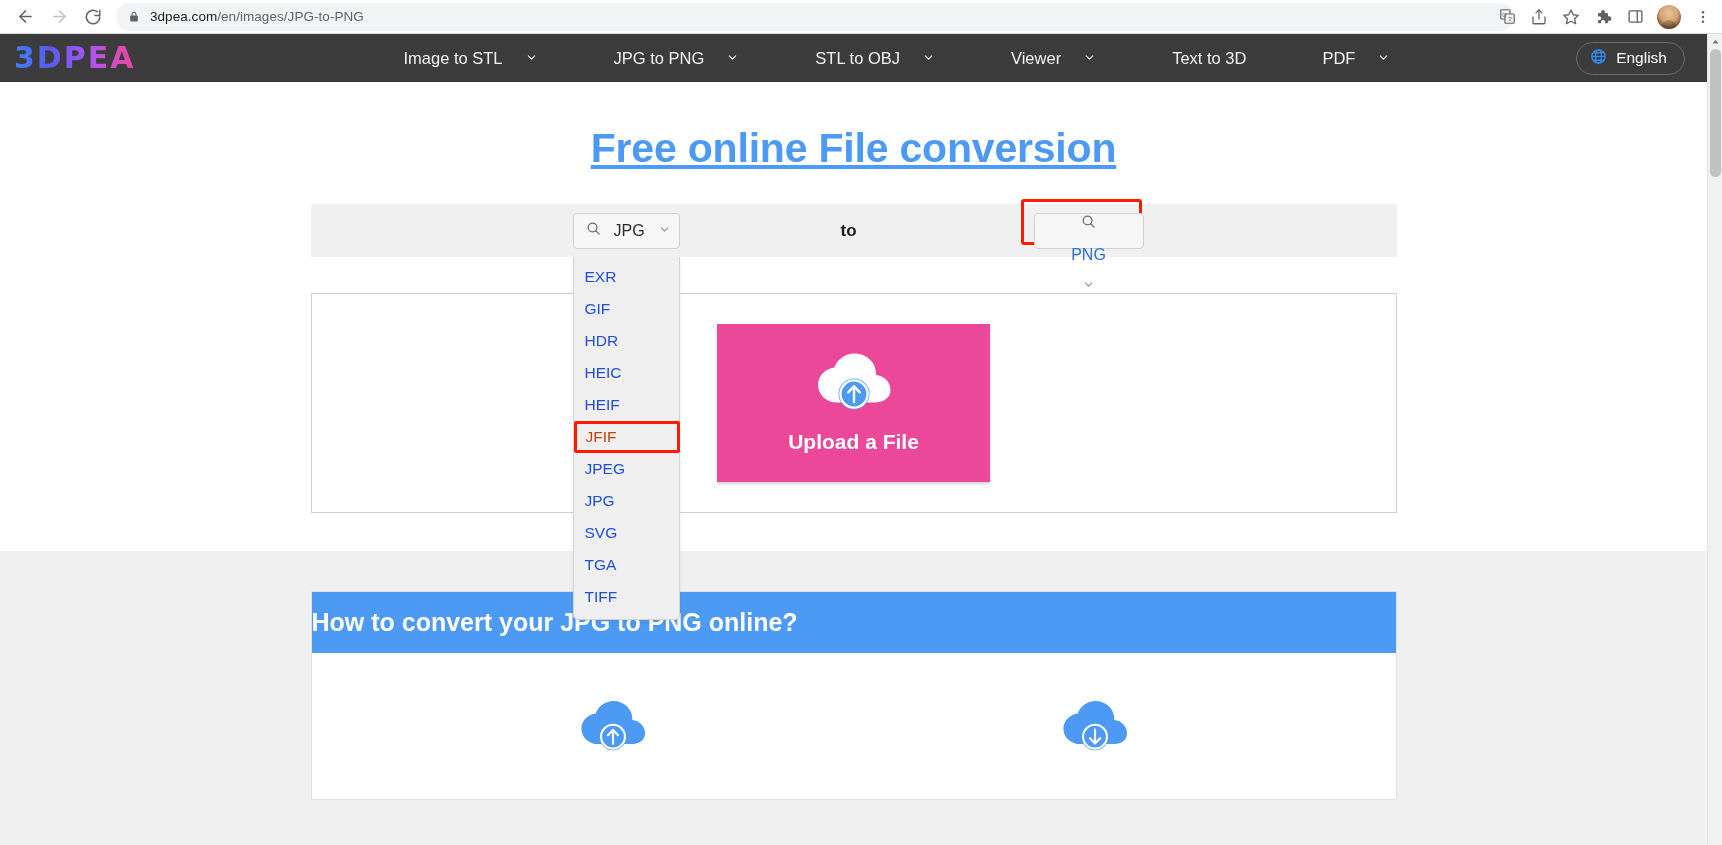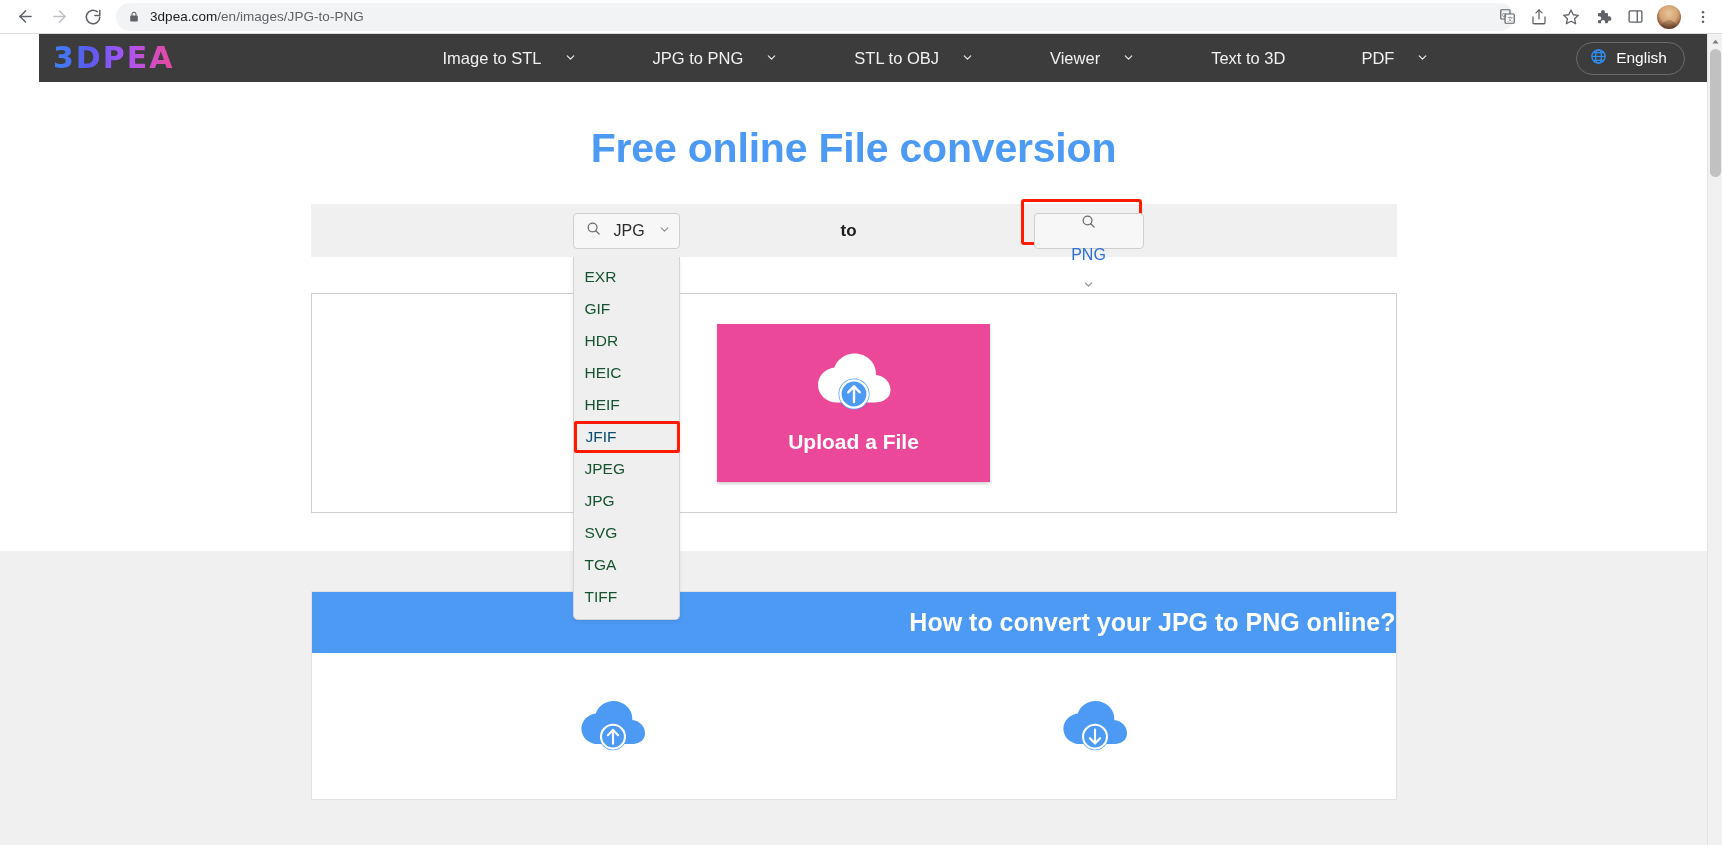--- a/index.html
+++ b/index.html
@@ -97,21 +97,20 @@
     overflow: hidden;
   }
 
   
   .site-header {
     height: 48px;
     background: #3c3c3c;
     display: flex;
     align-items: center;
     position: relative;
-    margin-left: 39px;
   }
   .logo {
     margin-left: 14px;
     font-size: 30px;
     font-weight: 700;
     letter-spacing: 2px;
     font-family: "DejaVu Sans", sans-serif;
     background: linear-gradient(90deg, #3b82f6 0%, #5b5bf0 30%, #a855f7 60%, #ec4899 100%);
     -webkit-background-clip: text;
     background-clip: text;
@@ -147,20 +146,21 @@
     font-size: 15.5px;
   }
 
   
   .hero { text-align: center; padding-top: 43px; }
   .hero h1 {
     font-size: 41px;
     font-weight: 700;
     color: #4d9af5;
     letter-spacing: -0.2px;
+    text-decoration: underline;
   }
   .hero p {
     margin-top: 23px;
     font-size: 21px;
     color: #2b2b2b;
   }
 
   
   .converter-wrap {
     width: 1086px;
@@ -221,24 +221,24 @@
     z-index: 40;
     padding: 4px 0 6px;
     box-shadow: 0 2px 4px rgba(0,0,0,0.08);
   }
   .dd-item {
     height: 32px;
     display: flex;
     align-items: center;
     padding-left: 11px;
     font-size: 15.5px;
-    color: #14532d;
-    position: relative;
-  }
-  .dd-item.selected { color: #0c4a6e; padding-left: 12px; }
+    color: #1d4ed8;
+    position: relative;
+  }
+  .dd-item.selected { color: #c2410c; padding-left: 12px; }
   .dd-item.selected::after {
     content: "";
     position: absolute;
     left: 0px; right: -1px; top: 0px; bottom: 0px;
     border: 3px solid #ff1a00;
     border-radius: 2px;
   }
 
   
   .upload-panel {
@@ -280,21 +280,21 @@
     width: 1086px;
     margin: 0 auto;
     background: #fff;
     border: 1px solid #e2e2e2;
   }
   .howto-title {
     background: #4d9af5;
     color: #fff;
     font-size: 25px;
     font-weight: 700;
-    text-align: right;
+    text-align: left;
     padding: 16px 0;
   }
   .howto-body {
     display: flex;
     justify-content: space-around;
     padding: 46px 60px 40px;
   }
   .howto-step {
     display: flex;
     flex-direction: column;

